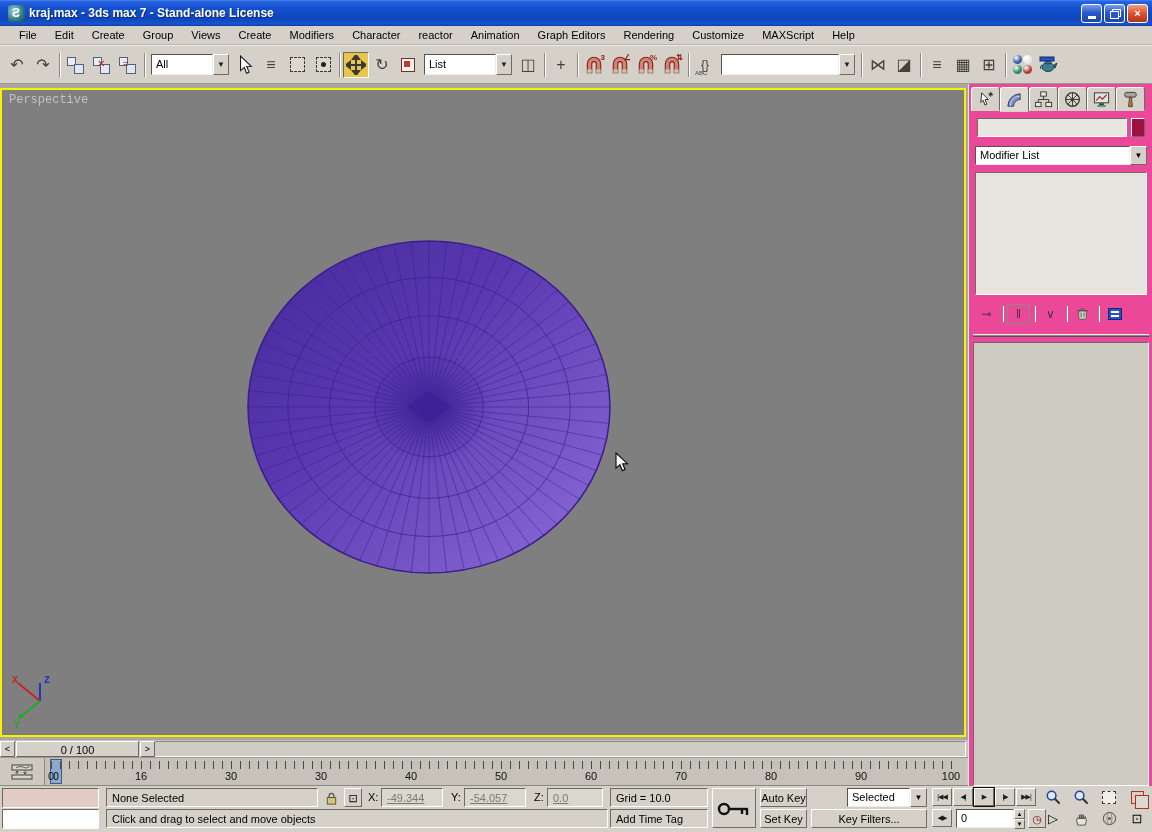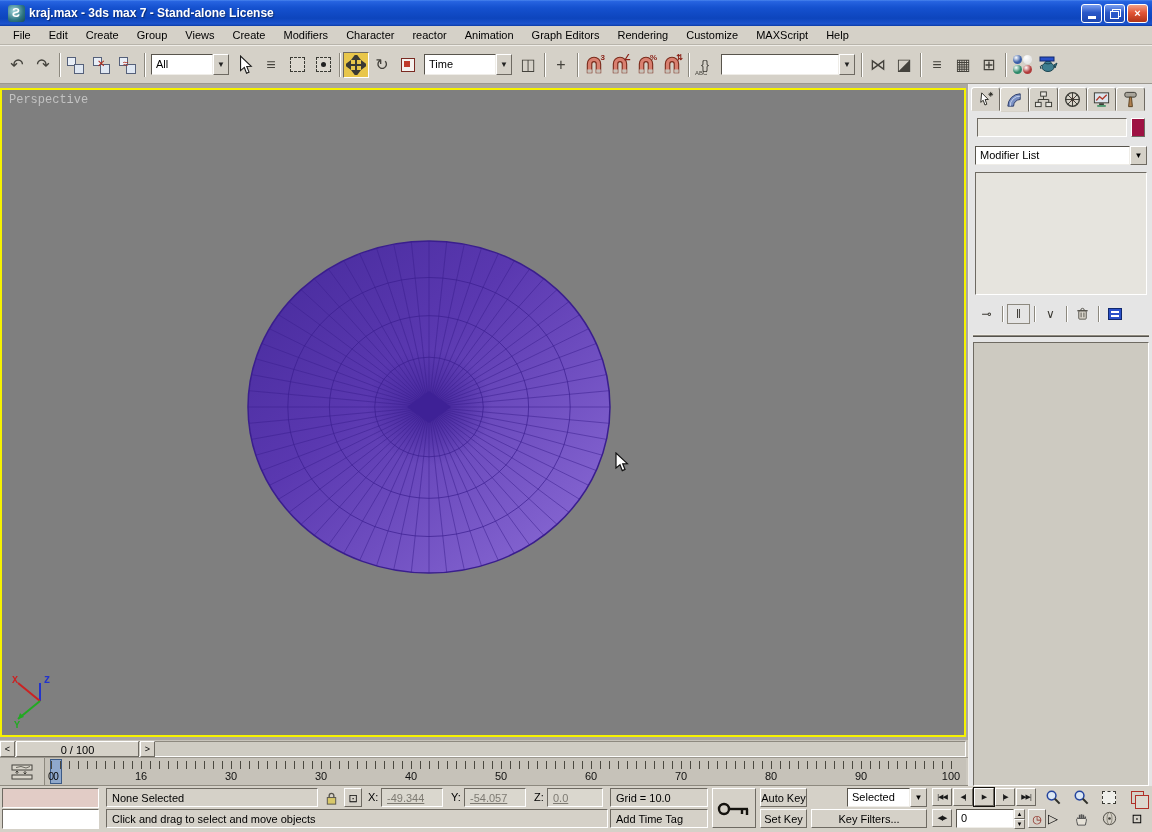--- a/index.html
+++ b/index.html
@@ -22,21 +22,21 @@
     display:flex; align-items:center; justify-content:center; color:#fff; font-weight:bold; font-size:11px; }
   .winbtn.blue { background:linear-gradient(180deg,#7a9ff0,#2a58c8 45%,#1c46b0); }
   .winbtn.red  { background:linear-gradient(180deg,#f0a086,#e25636 45%,#b03418); }
   #btn-min span { display:block; width:8px; height:3px; background:#fff; margin-top:8px; }
   #btn-restore i { position:relative; display:block; width:9px; height:8px; }
   #btn-restore i:before { content:""; position:absolute; left:2px; top:0; width:7px; height:6px; border:1px solid #fff; }
   #btn-restore i:after  { content:""; position:absolute; left:0; top:2px; width:7px; height:6px; border:1px solid #fff; background:#2a58c8; }
 
   
   #menubar { position:absolute; left:0; top:26px; width:1152px; height:19px; background:#D5D1C8;
-    border-bottom:1px solid #b8b4ab; display:flex; align-items:center; padding-left:4px; gap:0; }
+    border-bottom:1px solid #b8b4ab; display:flex; align-items:center; padding-left:10px; gap:0; }
   .menu-item { padding:2px 9px; cursor:default; }
 
   
   #toolbar { position:absolute; left:0; top:45px; width:1152px; height:39px; background:#D5D1C8;
     border-top:1px solid #efede8; border-bottom:1px solid #9c988f; display:flex; align-items:center; padding-left:4px; overflow:hidden; }
   .tsep { width:7px; height:26px; position:relative; }
   .tsep:before { content:""; position:absolute; left:3px; top:1px; width:1px; height:24px; background:#8d897f; box-shadow:1px 0 0 #fff; }
   .tbtn { width:26px; height:26px; display:flex; align-items:center; justify-content:center; position:relative; flex:none; border:1px solid transparent; }
   .tbtn.active { background:#E8C64A; border-color:#6e6a62 #fff #fff #6e6a62; }
   .tbtn .glyph { font-size:16px; color:#44423c; line-height:1; }
@@ -61,21 +61,21 @@
   
   #viewport-zone { position:absolute; left:0; top:84px; width:968px; height:656px; background:#aBa7a0;font-family:Liberation Mono, monospace; }
   #viewport { position:absolute; left:0; top:4px; width:966px; height:649px; border:2px solid #f6f200; background:#7f7f7f; }
   #vp-label { position:absolute; left:7px; top:3px; color:#c2c2c2; font-size:12px; }
   #cone-svg { position:absolute; left:0; top:0; }
   #cursor-svg { position:absolute; left:612px; top:362px; }
   #tripod { position:absolute; left:4px; bottom:6px; }
   .ax { font-size:10px; font-weight:bold; }
 
   
-  #command-panel { position:absolute; left:968px; top:84px; width:184px; height:706px; background:#e5e5e5; border-left:1px solid #efede8; }
+  #command-panel { position:absolute; left:968px; top:84px; width:184px; height:706px; background:#ec4899; border-left:1px solid #efede8; }
   #panel-tabs { position:absolute; left:2px; top:3px; width:180px; height:25px; display:flex; }
   .ptab { width:29px; height:24px; border:1px solid; border-color:#fff #6e6a62 #D5D1C8 #fff; border-radius:3px 3px 0 0;
     display:flex; align-items:center; justify-content:center; background:#D5D1C8; }
   .ptab.active { background:#DEDAD1; height:25px; }
   #name-row { position:absolute; left:8px; top:34px; width:168px; height:20px; display:flex; gap:4px; }
   #object-name-field { flex:1; height:19px; background:#e9e7e1; border:1px solid; border-color:#6e6a62 #fff #fff #6e6a62; font-family:"Liberation Sans",sans-serif; font-size:11px; padding:0 3px; }
   #object-color-swatch { width:20px; height:19px; background:#9E1243; border:1px solid; border-color:#fff #6e6a62 #6e6a62 #fff; }
   #modifier-combo { position:absolute; left:6px; top:62px; width:172px; height:19px; display:flex; }
   #modifier-combo .val { flex:1; background:#fff; border:1px solid; border-color:#58544c #efede8 #efede8 #58544c; padding:2px 4px; }
   #modifier-combo .arrow { width:17px; display:flex; align-items:center; justify-content:center; font-size:8px; }
@@ -311,21 +311,21 @@
         <use href="#i-move"></use>
       </svg>
     </div>
     <div class="tbtn">
       <span class="glyph">↻</span>
     </div>
     <div class="tbtn">
       <span class="scalebox"></span>
     </div>
     <div class="tcombo">
-      <span class="val" style="width: 72px;">Time</span>
+      <span class="val" style="width: 72px;">List</span>
       <span class="arrow raised">▼</span>
     </div>
     <div class="tbtn">
       <span class="glyph">◫</span>
     </div>
     <div class="tsep"></div>
     <div class="tbtn">
       <span class="glyph">+</span>
     </div>
     <div class="tsep"></div>

